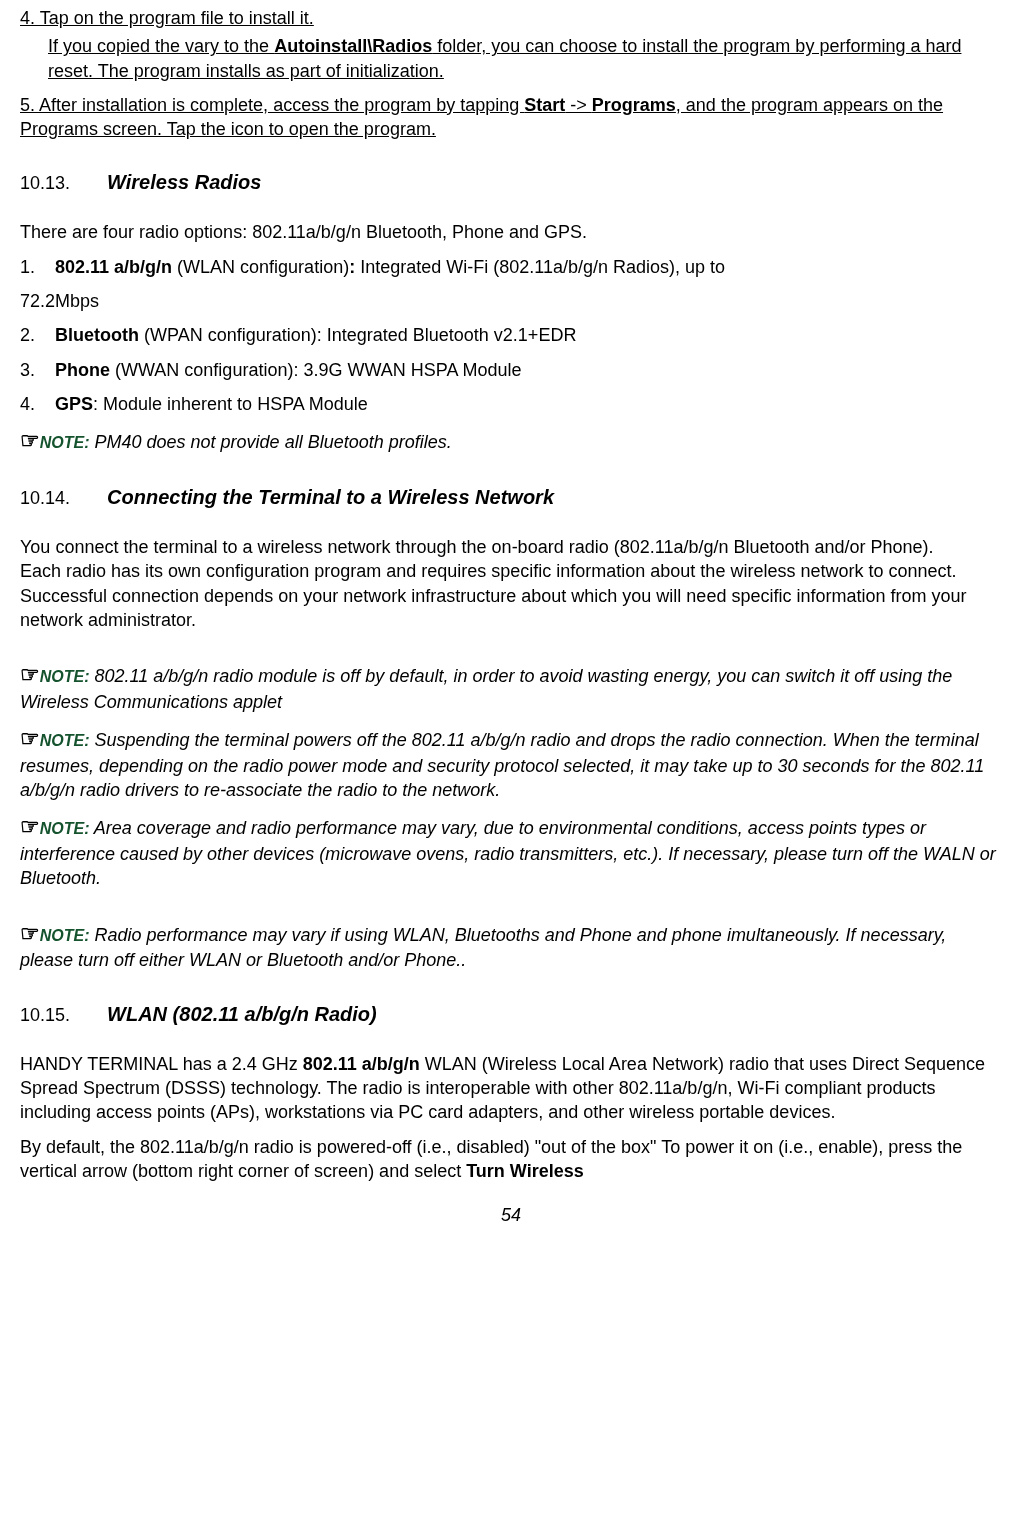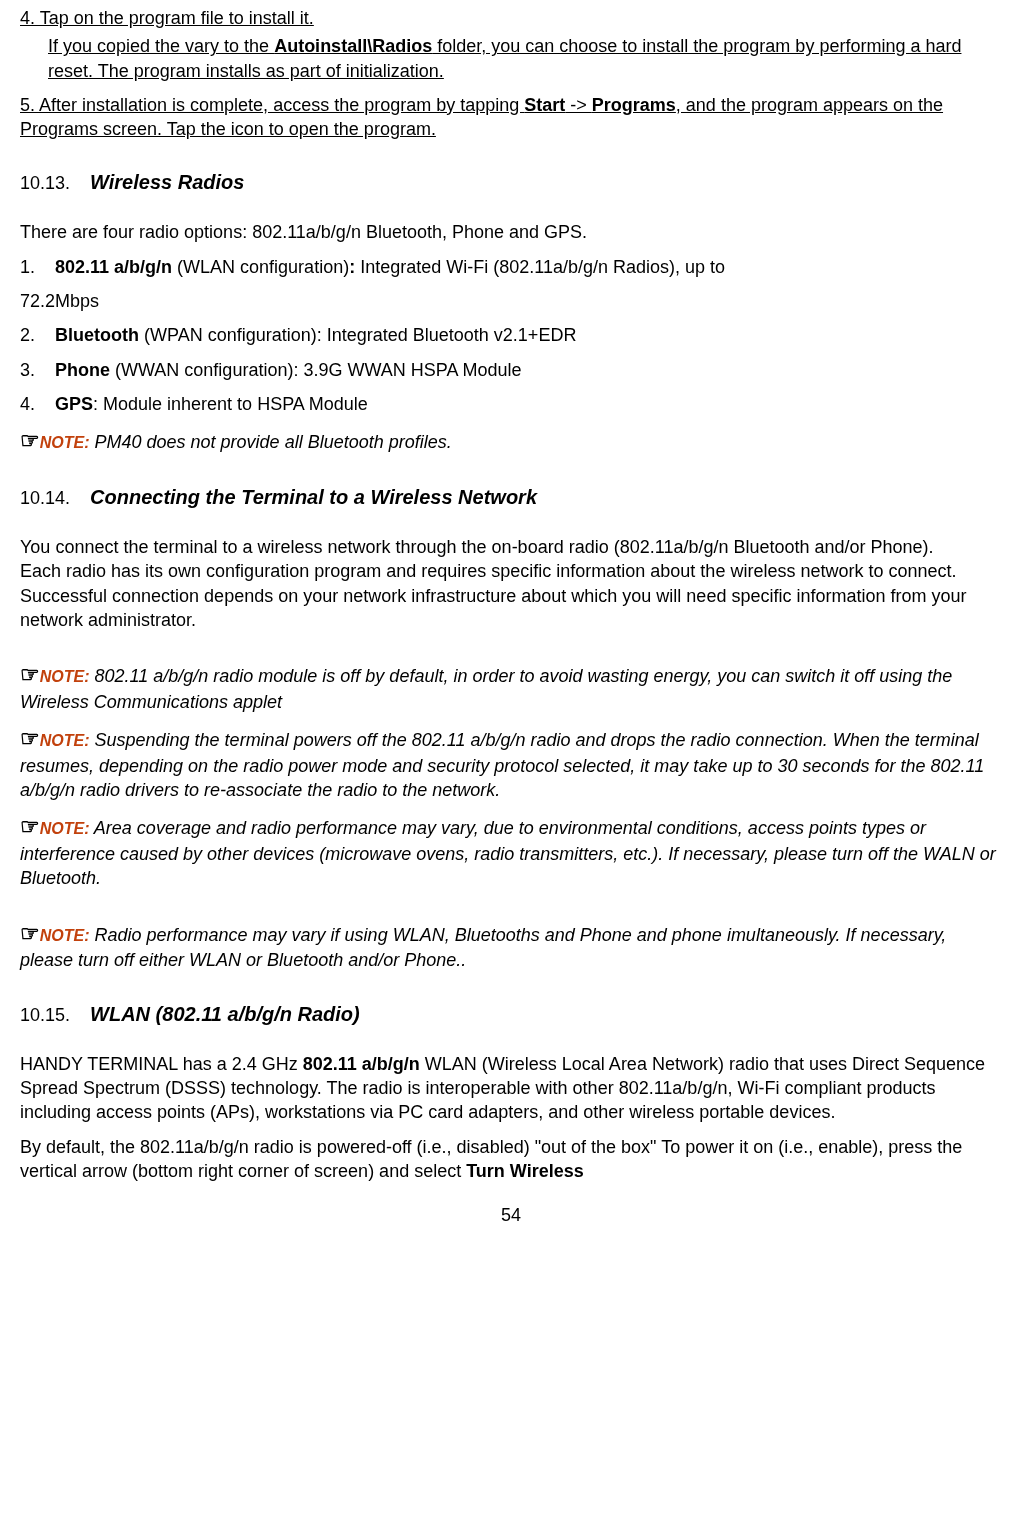--- a/index.html
+++ b/index.html
@@ -19,21 +19,21 @@
     .step-body {
       margin-left: 28px;
       margin-top: 4px;
     }
     .section-heading {
       margin-top: 28px;
       margin-bottom: 24px;
     }
     .sec-num {
       font-size: 18px;
-      margin-right: 15px;
+      margin-right: 32px;
     }
     .sec-title {
       font-weight: bold;
       font-style: italic;
       font-size: 20px;
     }
     .para {
       margin: 10px 0;
     }
     .list-indent {
@@ -47,34 +47,35 @@
     }
     .note {
       margin: 10px 0 10px 0;
     }
     .note-icon {
       font-size: 22px;
       font-weight: bold;
       display: inline;
     }
     .note-label {
-      color: #c2410c;
+      color: #14532d;
       font-weight: bold;
       font-style: italic;
       font-size: 16px;
     }
     .note-text {
       font-style: italic;
       font-size: 18px;
     }
     .bold { font-weight: bold; }
     .pagenum {
       text-align: center;
       margin-top: 20px;
       font-size: 18px;
+      font-style: italic;
     }
     .gap { height: 8px; }
   </style>
 </head>
 <body>
 
 <div class="step">
   <span>4. Tap on the program file to install it.</span>
   <div class="step-body">
     <span>If you copied the vary to the </span><span class="bold">Autoinstall\Radios</span><span> folder, you can choose to install the program by performing a hard reset. The program installs as part of initialization.</span>

